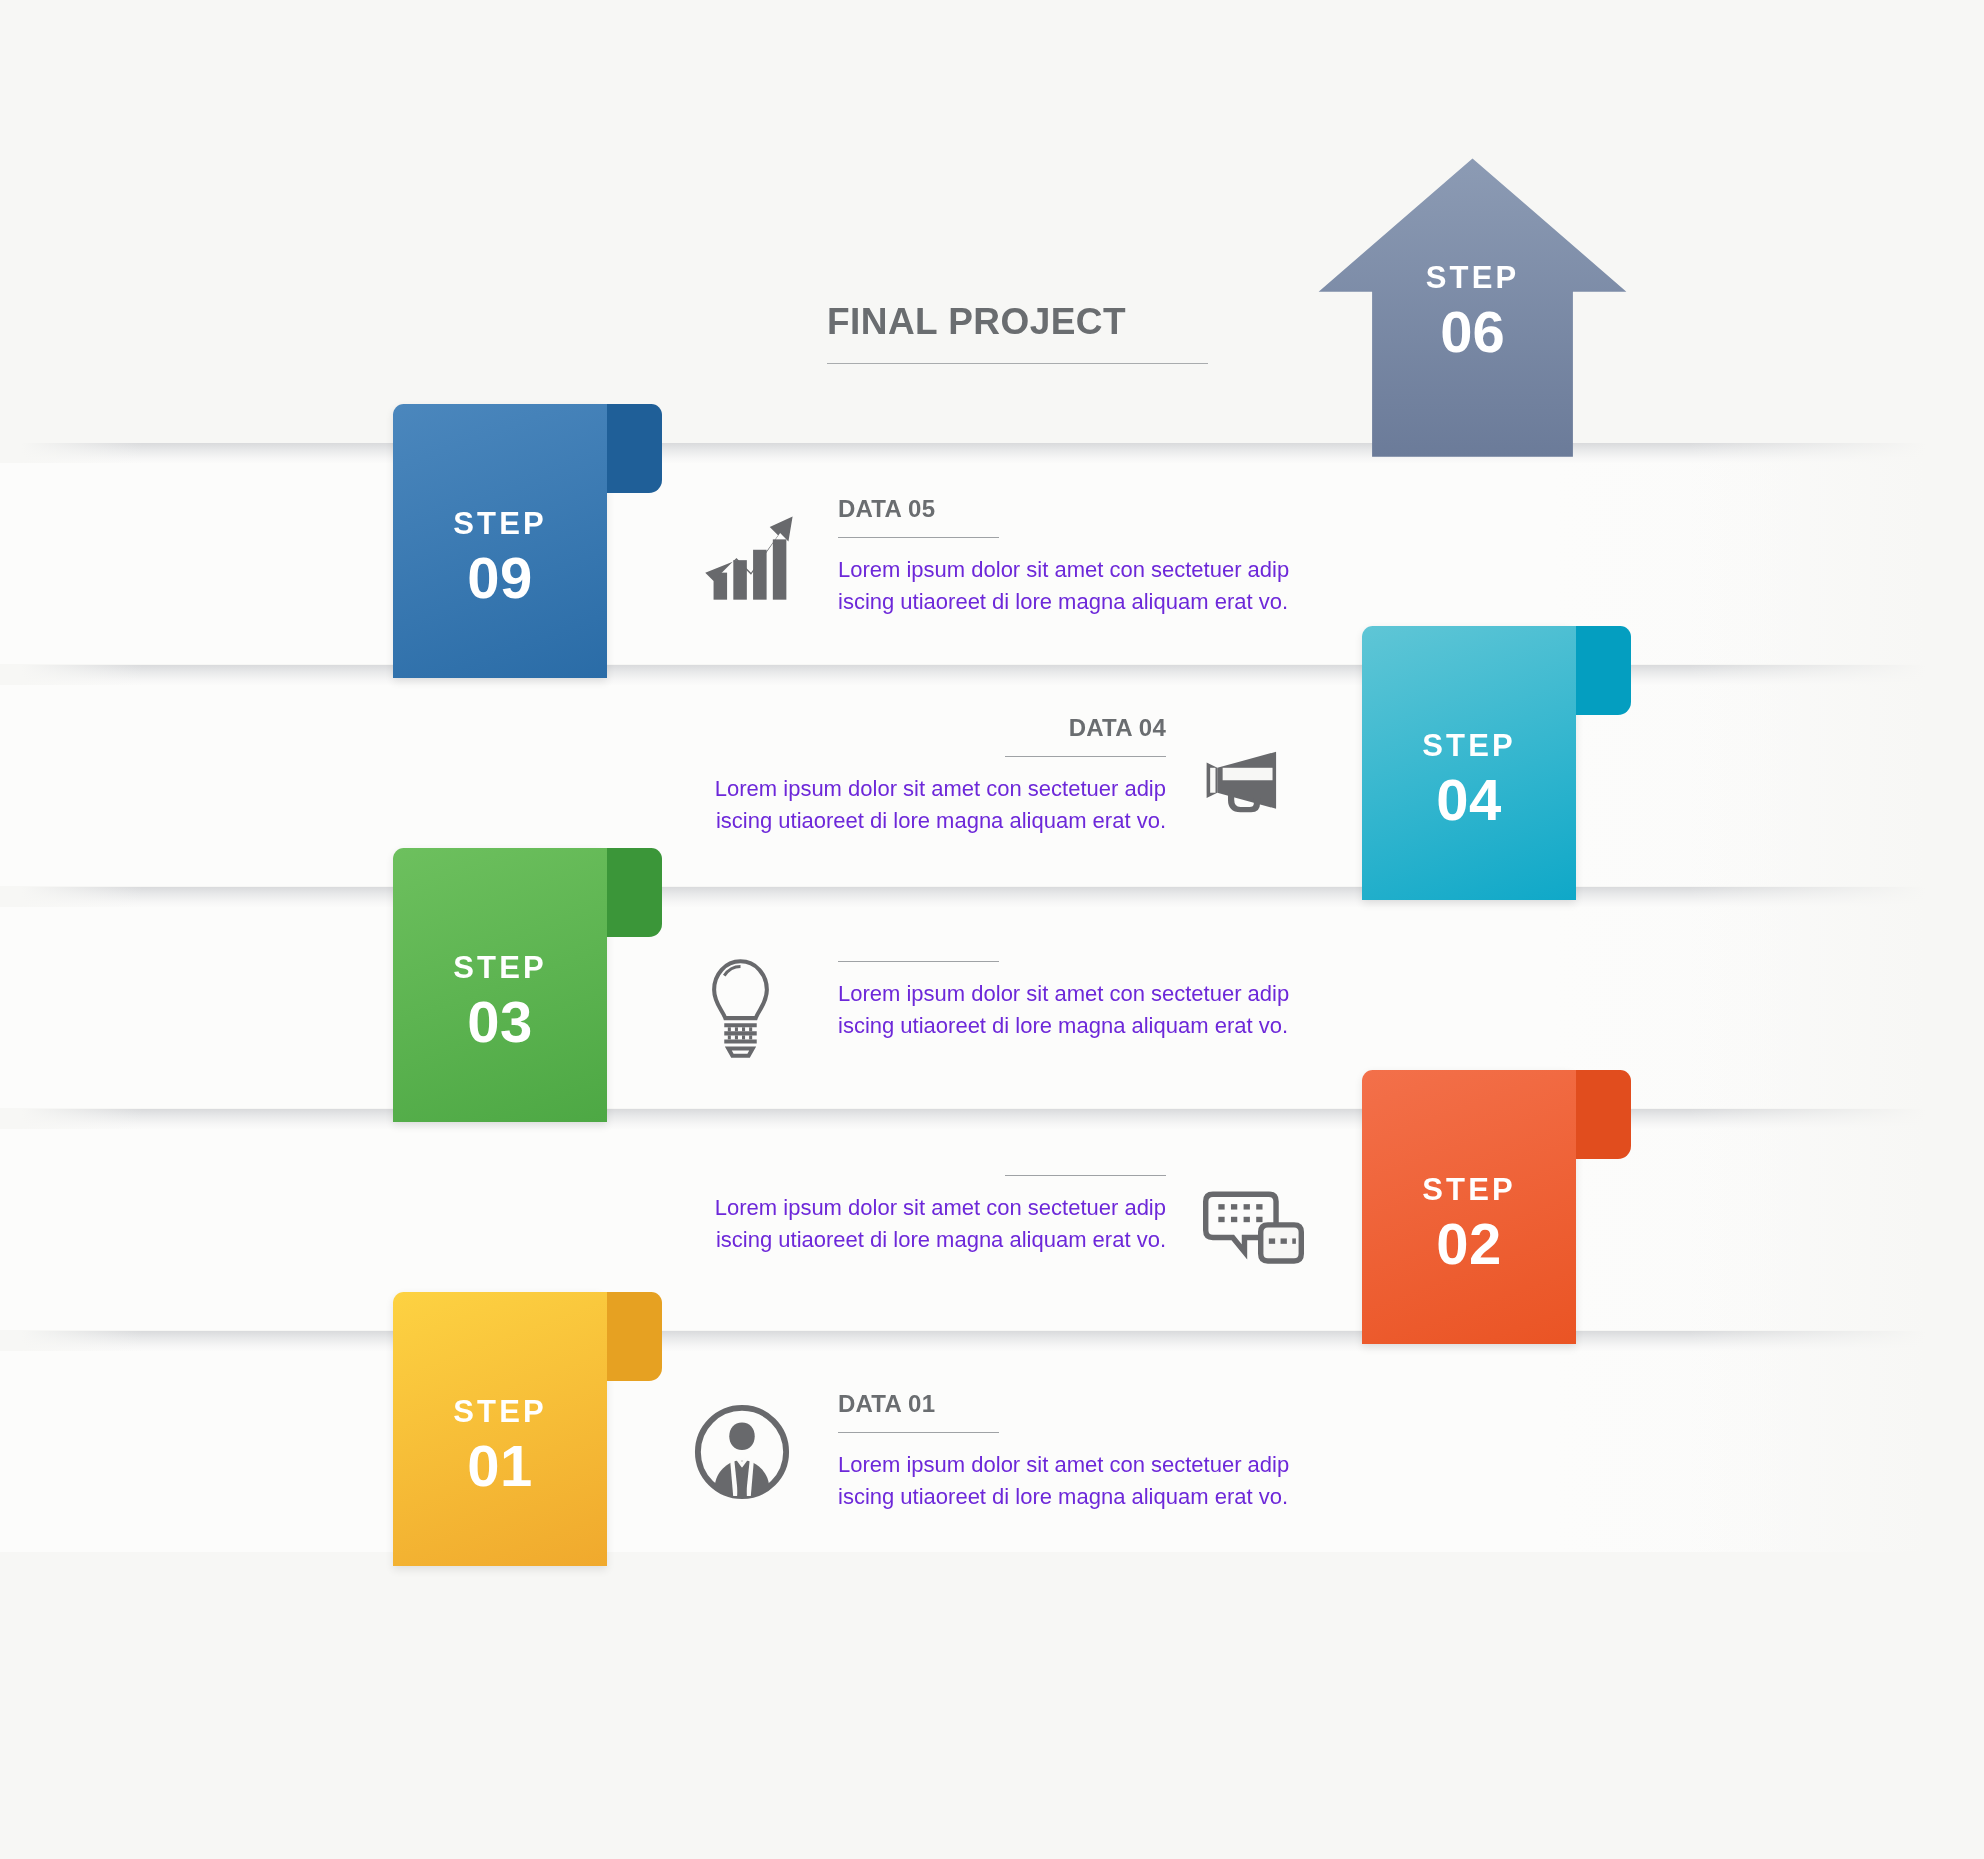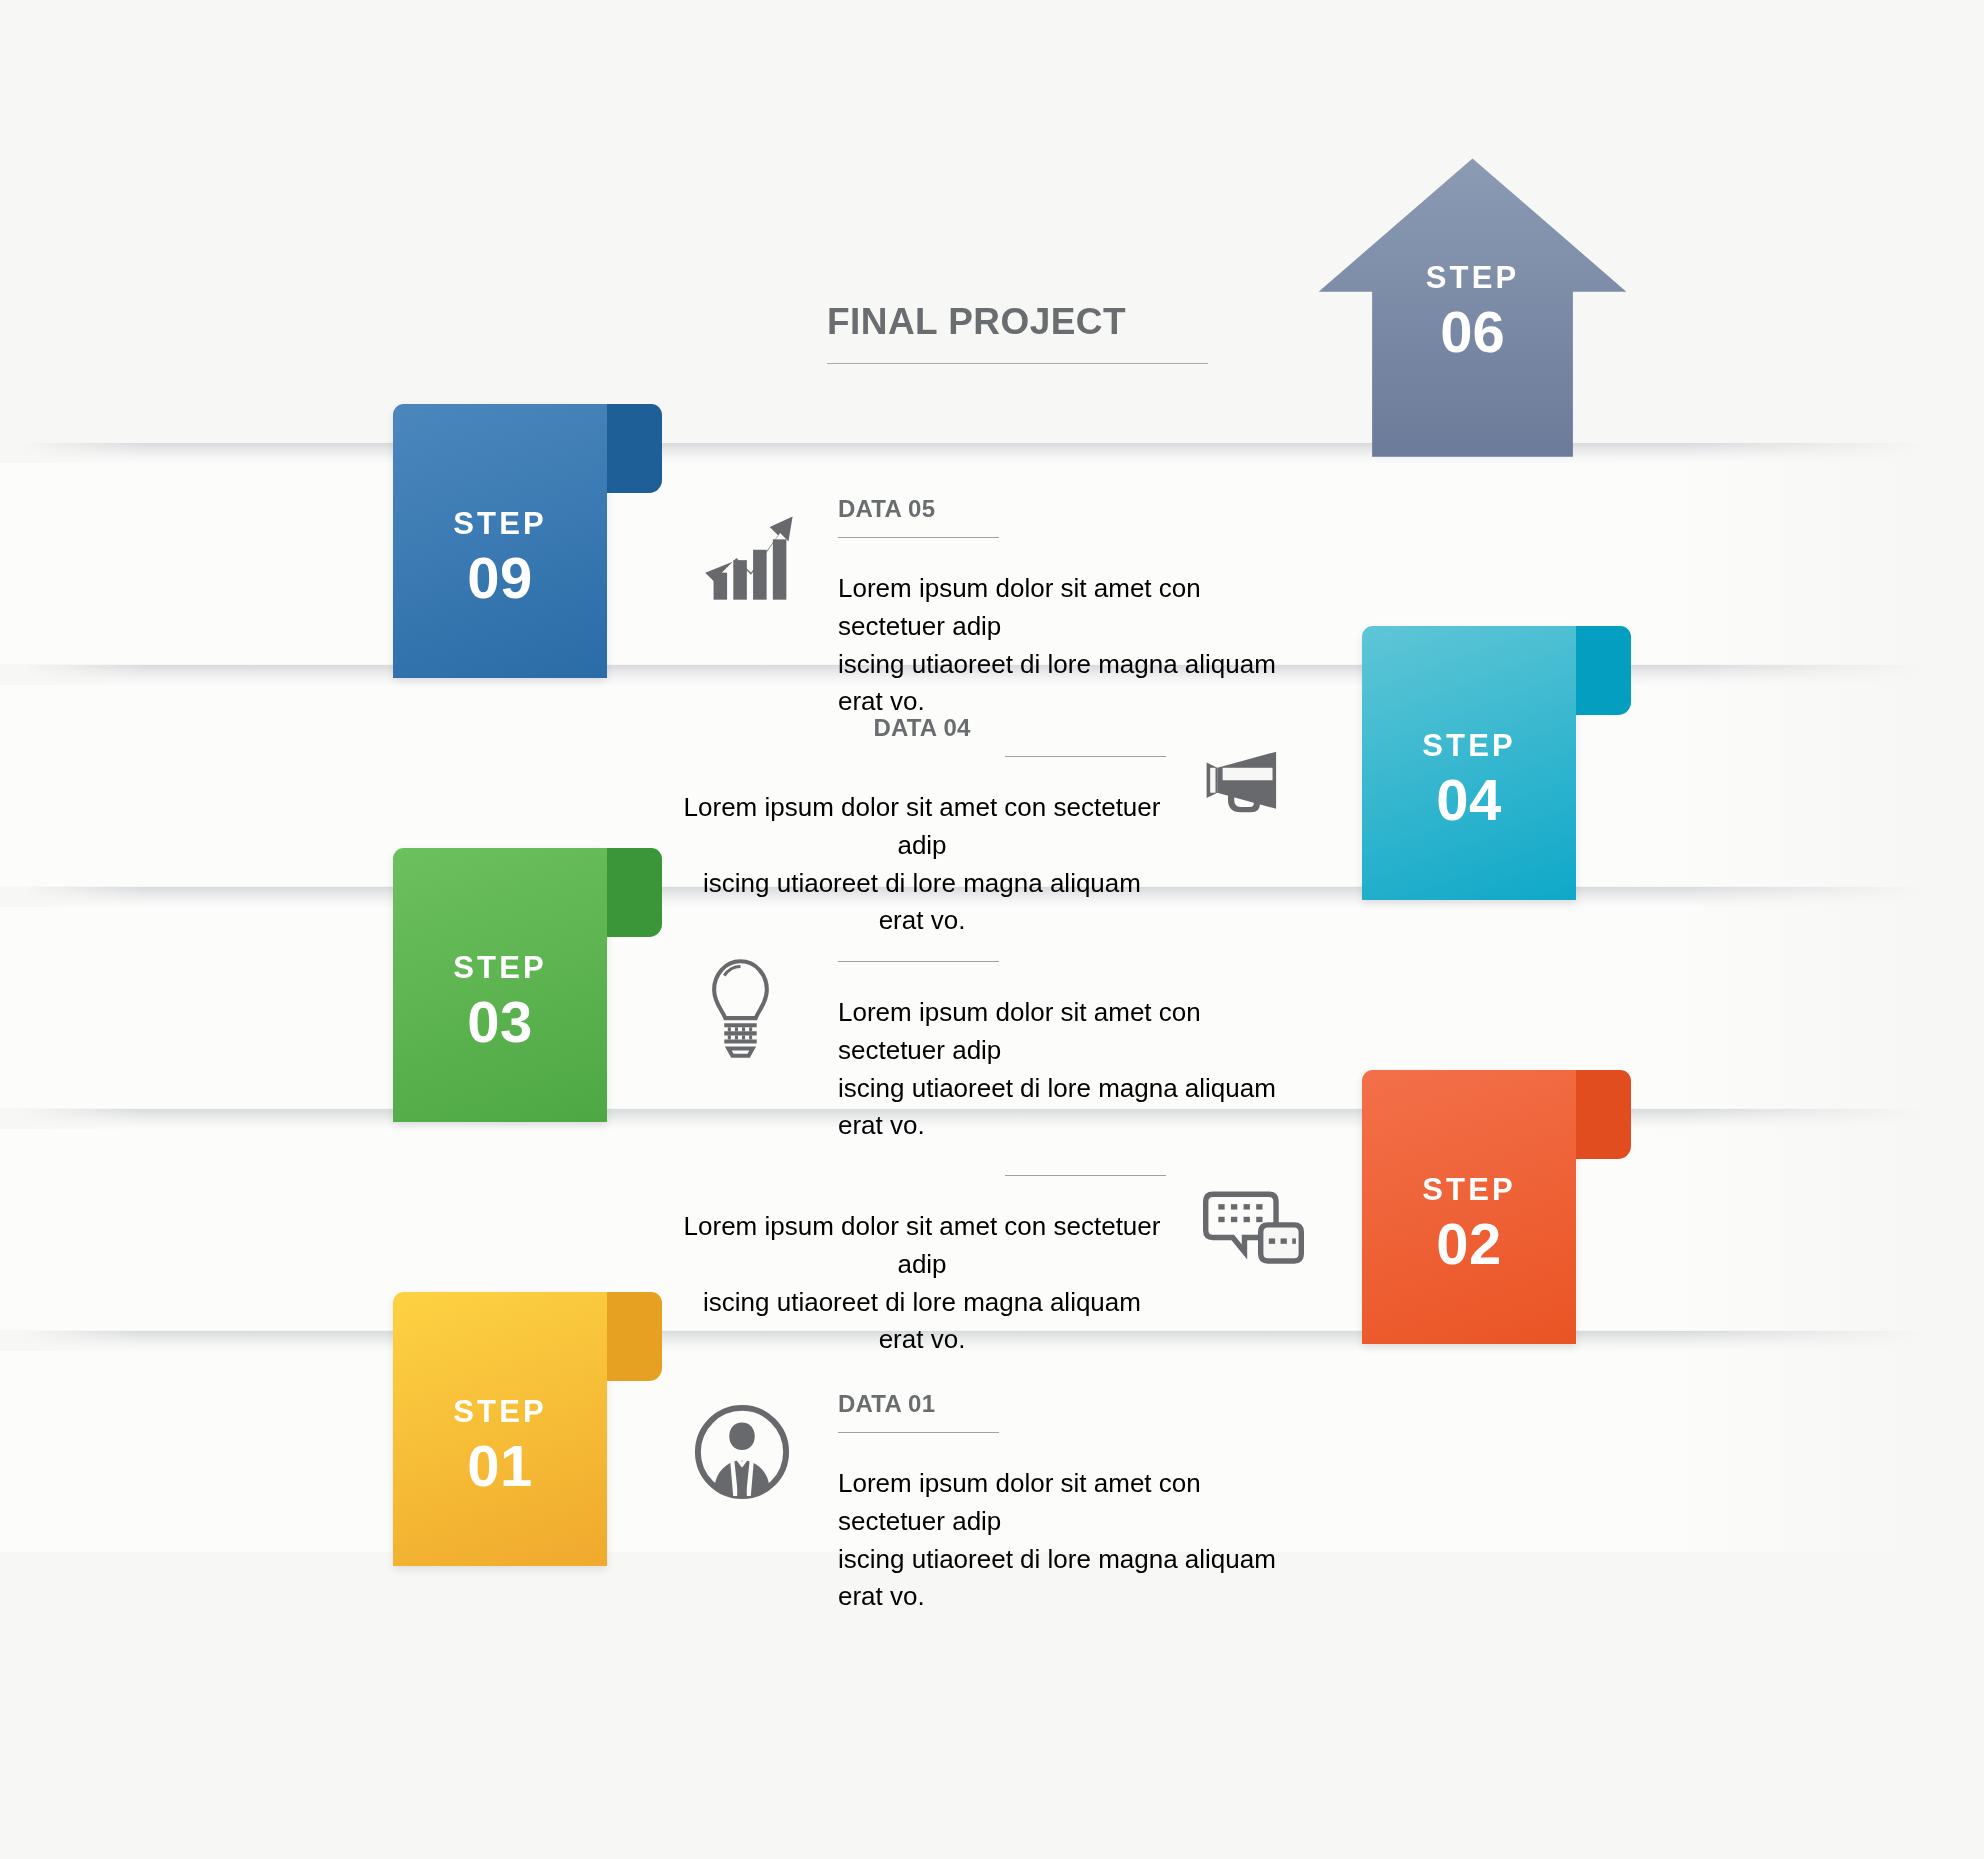--- a/index.html
+++ b/index.html
@@ -105,24 +105,24 @@
   
   .data-block{position:absolute;z-index:5;}
   .data-block .dtitle{
     font-size:24px;font-weight:700;color:#6a6d70;line-height:1;
     letter-spacing:.01em;
   }
   .data-block .drule{
     height:1.8px;background:#9fa2a5;margin-top:15.5px;width:161px;
   }
   .data-block .dbody{
-    margin-top:32px;font-size:26px;color:#000000;line-height:1.45;
+    margin-top:16px;font-size:22px;color:#6d28d9;line-height:1.45;
     white-space:pre-line;
   }
-  .data-block.right{text-align:center;}
+  .data-block.right{text-align:right;}
   .data-block.right .drule{margin-left:auto;}
 
   .data-icon{position:absolute;z-index:5;}
 </style>
 </head>
 <body>
 
 <div id="stage">
 
   <div class="rowbar" style="top:443px;">

